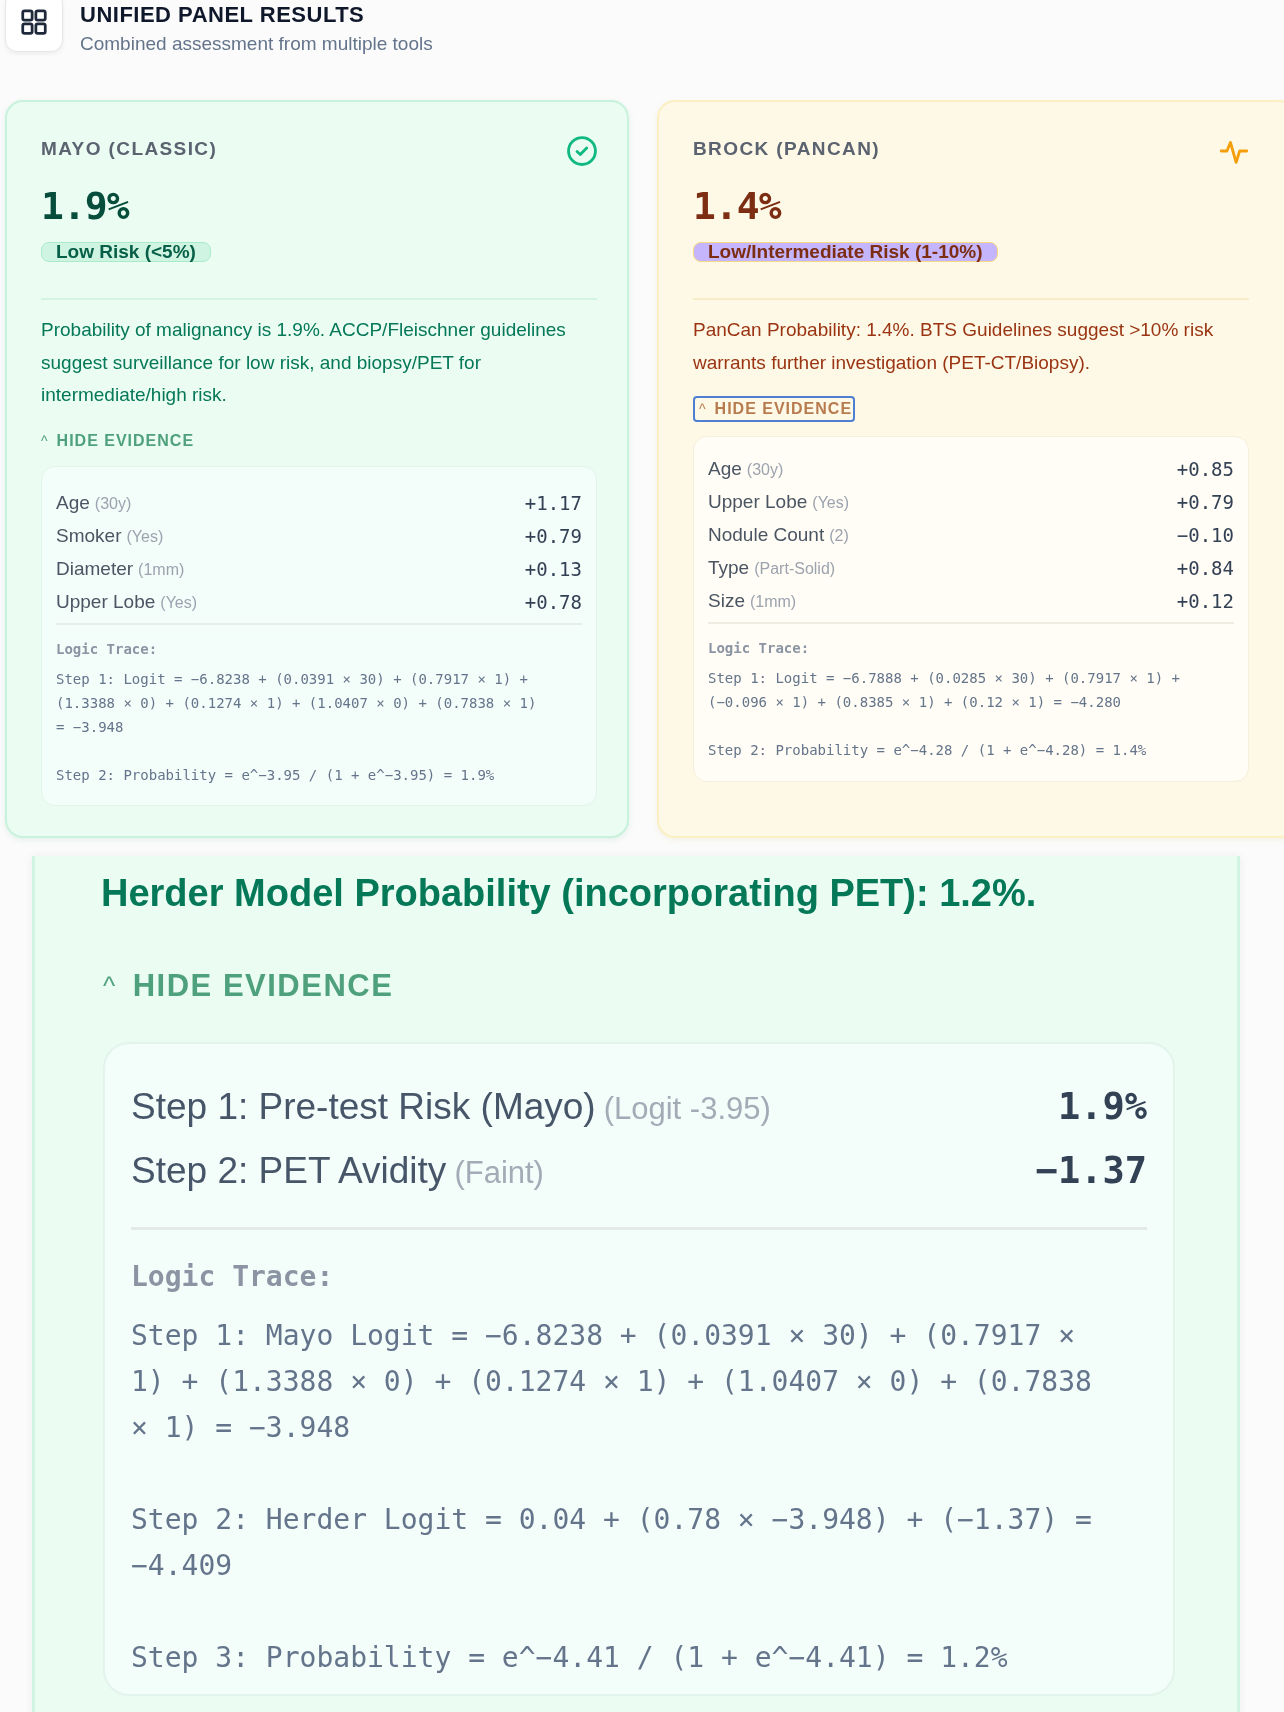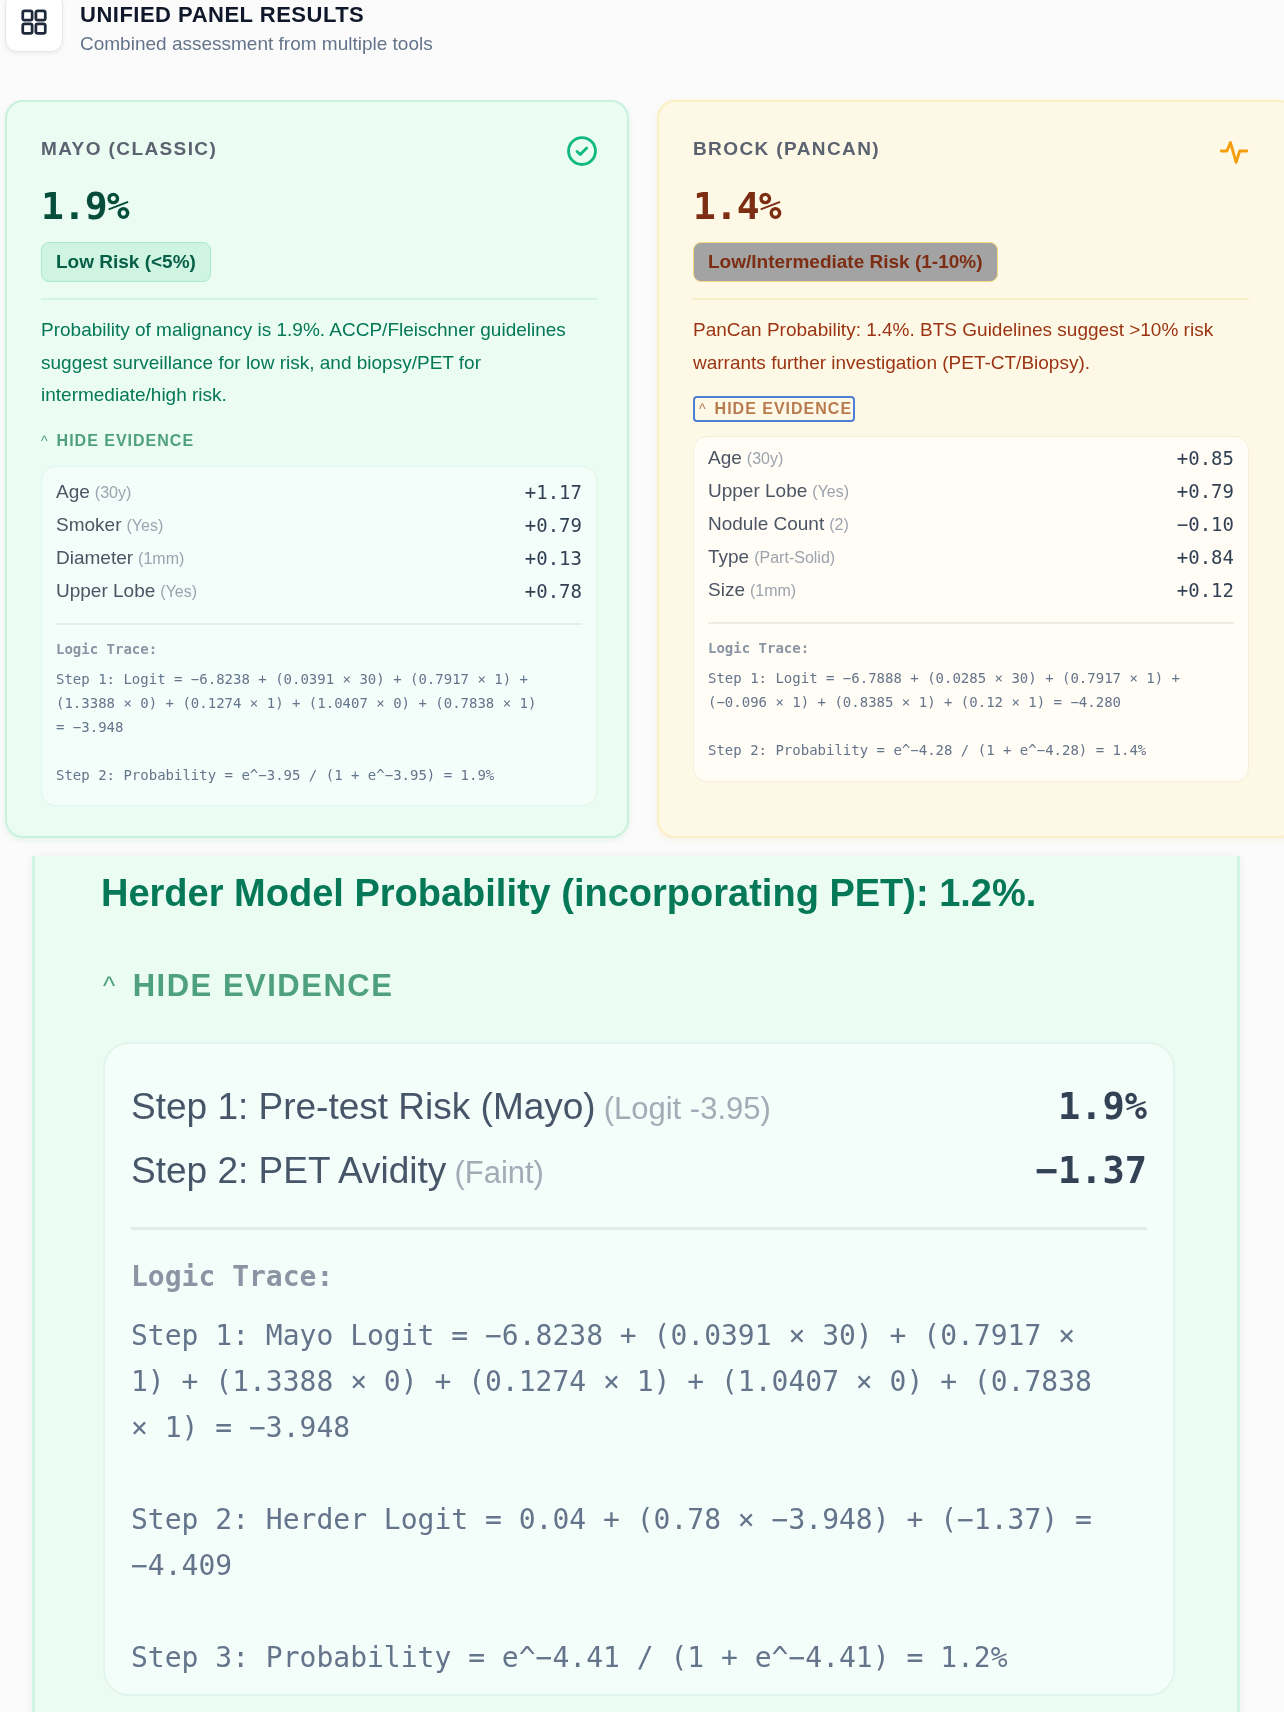--- a/index.html
+++ b/index.html
@@ -14,39 +14,39 @@
   
   .card { position: absolute; top: 100px; height: 738px; border-radius: 18px; padding: 0 34px; }
   .card.mayo { left: 5px; width: 624px; background: #ebfcf3; border: 2px solid #c9f2dc; box-shadow: 0 2px 6px rgba(16,150,90,0.10); }
   .card.brock { left: 657px; width: 640px; background: #fef9e6; border: 2px solid #fbefc4; box-shadow: 0 2px 6px rgba(200,150,20,0.10); }
 
   .card-title { position: absolute; top: 36px; font-size: 19px; font-weight: 700; letter-spacing: 1.4px; color: #5b6270; }
   .card-icon { position: absolute; top: 32px; width: 34px; height: 34px; }
   .big-val { position: absolute; top: 82px; font-family: "DejaVu Sans Mono", monospace; font-size: 38px; font-weight: 700; letter-spacing: -1px; }
   .mayo .big-val { color: #064e3b; }
   .brock .big-val { color: #7c2d12; }
-  .badge { position: absolute; top: 140px; height: 40px; padding: 0 14px; border-radius: 8px; font-size: 19px; font-weight: 700; display: flex; align-items: center; }
+  .badge { position: absolute; top: 140px; height: 20px; padding: 0 14px; border-radius: 8px; font-size: 19px; font-weight: 700; display: flex; align-items: center; }
   .mayo .badge { background: #cff5e2; border: 1.5px solid #a7ebc8; color: #065f46; }
-  .brock .badge { background: #a3a3a3; border: 1.5px solid #f7d983; color: #7c2d12; }
+  .brock .badge { background: #c4b5fd; border: 1.5px solid #f7d983; color: #7c2d12; }
   .divider { position: absolute; top: 196px; height: 2px; }
   .mayo .divider { background: #d3f3e3; }
   .brock .divider { background: #f8edc9; }
   .desc { position: absolute; top: 212px; font-size: 19px; line-height: 32.5px; }
   .mayo .desc { color: #047857; }
   .brock .desc { color: #9a3412; }
 
   .toggle { position: absolute; display: flex; align-items: center; gap: 8px; font-size: 16px; font-weight: 700; letter-spacing: 1px; cursor: pointer; }
   .mayo .toggle { color: #4ea17c; }
   .brock .toggle { color: #b87b4f; border: 2.5px solid #4f7fd1; border-radius: 4px; padding: 0 1px 0 4px; height: 26px; }
   .toggle .chev { font-size: 14px; font-weight: 400; }
 
   .ev-box { position: absolute; border-radius: 14px; padding: 0 14px; }
   .mayo .ev-box { background: #f3fdfa; border: 1.5px solid #e2f4ec; }
   .brock .ev-box { background: #fffdf5; border: 1.5px solid #f5efdc; }
-  .ev-row { display: flex; justify-content: space-between; align-items: flex-start; height: 33px; }
+  .ev-row { display: flex; justify-content: space-between; align-items: flex-end; height: 33px; }
   .ev-label { font-size: 19px; color: #4b5563; }
   .ev-detail { font-size: 16px; color: #9ca3af; margin-left: 5px; }
   .ev-val { font-family: "DejaVu Sans Mono", monospace; font-size: 19px; font-weight: 400; color: #334155; }
   .ev-sep { height: 2px; background: #e6ece9; margin: 10px 0 16px; }
   .brock .ev-sep { background: #efece1; }
   .trace-h { font-family: "DejaVu Sans Mono", monospace; font-size: 14px; font-weight: 700; color: #8a94a3; margin-bottom: 10px; }
   .trace { font-family: "DejaVu Sans Mono", monospace; font-size: 14px; color: #64748b; line-height: 24px; white-space: pre-wrap; }
 
   
   .herder { position: absolute; left: 32px; top: 856px; width: 1208px; height: 880px; background: #ebfcf3; border-left: 3px solid #d2f5e3; border-right: 3px solid #d2f5e3; box-shadow: 0 0 8px rgba(0,0,0,0.06); }

